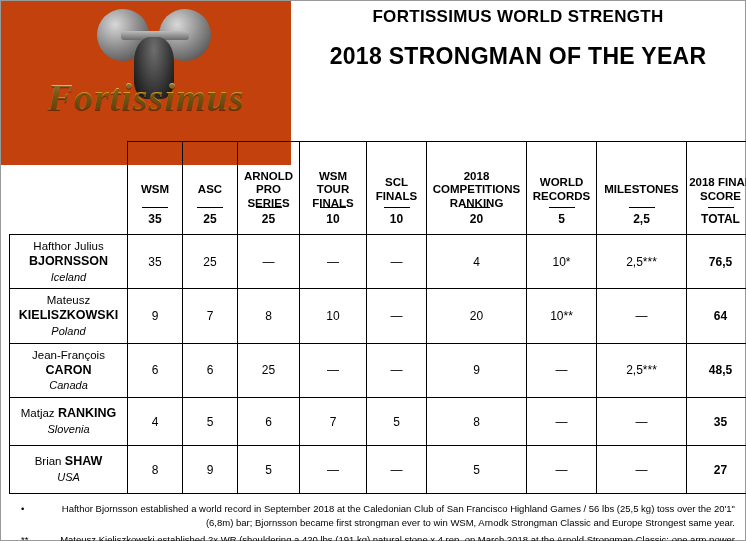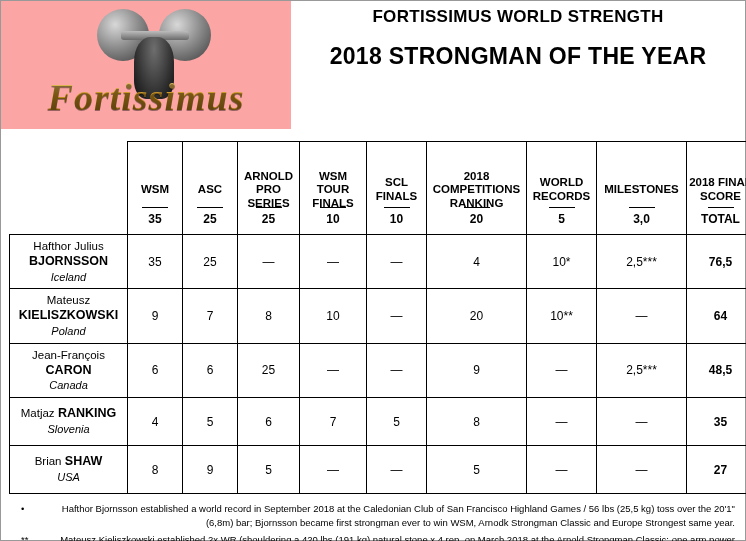--- a/index.html
+++ b/index.html
@@ -25,22 +25,22 @@
   }
 
   
   .header {
     display: flex;
     align-items: stretch;
     height: 140px;
   }
   .logo-box {
     width: 290px;
-    height: 128px;
-    background: #fca5a5;
+    height: 164px;
+    background: #c2410c;
     position: relative;
     overflow: hidden;
     flex: 0 0 290px;
   }
   
   .logo-art {
     position: absolute;
     left: 0; top: 0; right: 0; bottom: 0;
   }
   .ball {
@@ -271,21 +271,21 @@
             <span class="head-pts">20</span>
           </td>
           <td class="head-cell">
             <span class="head-title">WORLD RECORDS</span>
             <span class="rule"></span>
             <span class="head-pts">5</span>
           </td>
           <td class="head-cell">
             <span class="head-title">MILESTONES</span>
             <span class="rule"></span>
-            <span class="head-pts">3,0</span>
+            <span class="head-pts">2,5</span>
           </td>
           <td class="head-cell head-final">
             <span class="head-title">2018 FINAL SCORE</span>
             <span class="rule"></span>
             <span class="head-pts">TOTAL</span>
           </td>
         </tr>
       </thead>
       <tbody>
 

